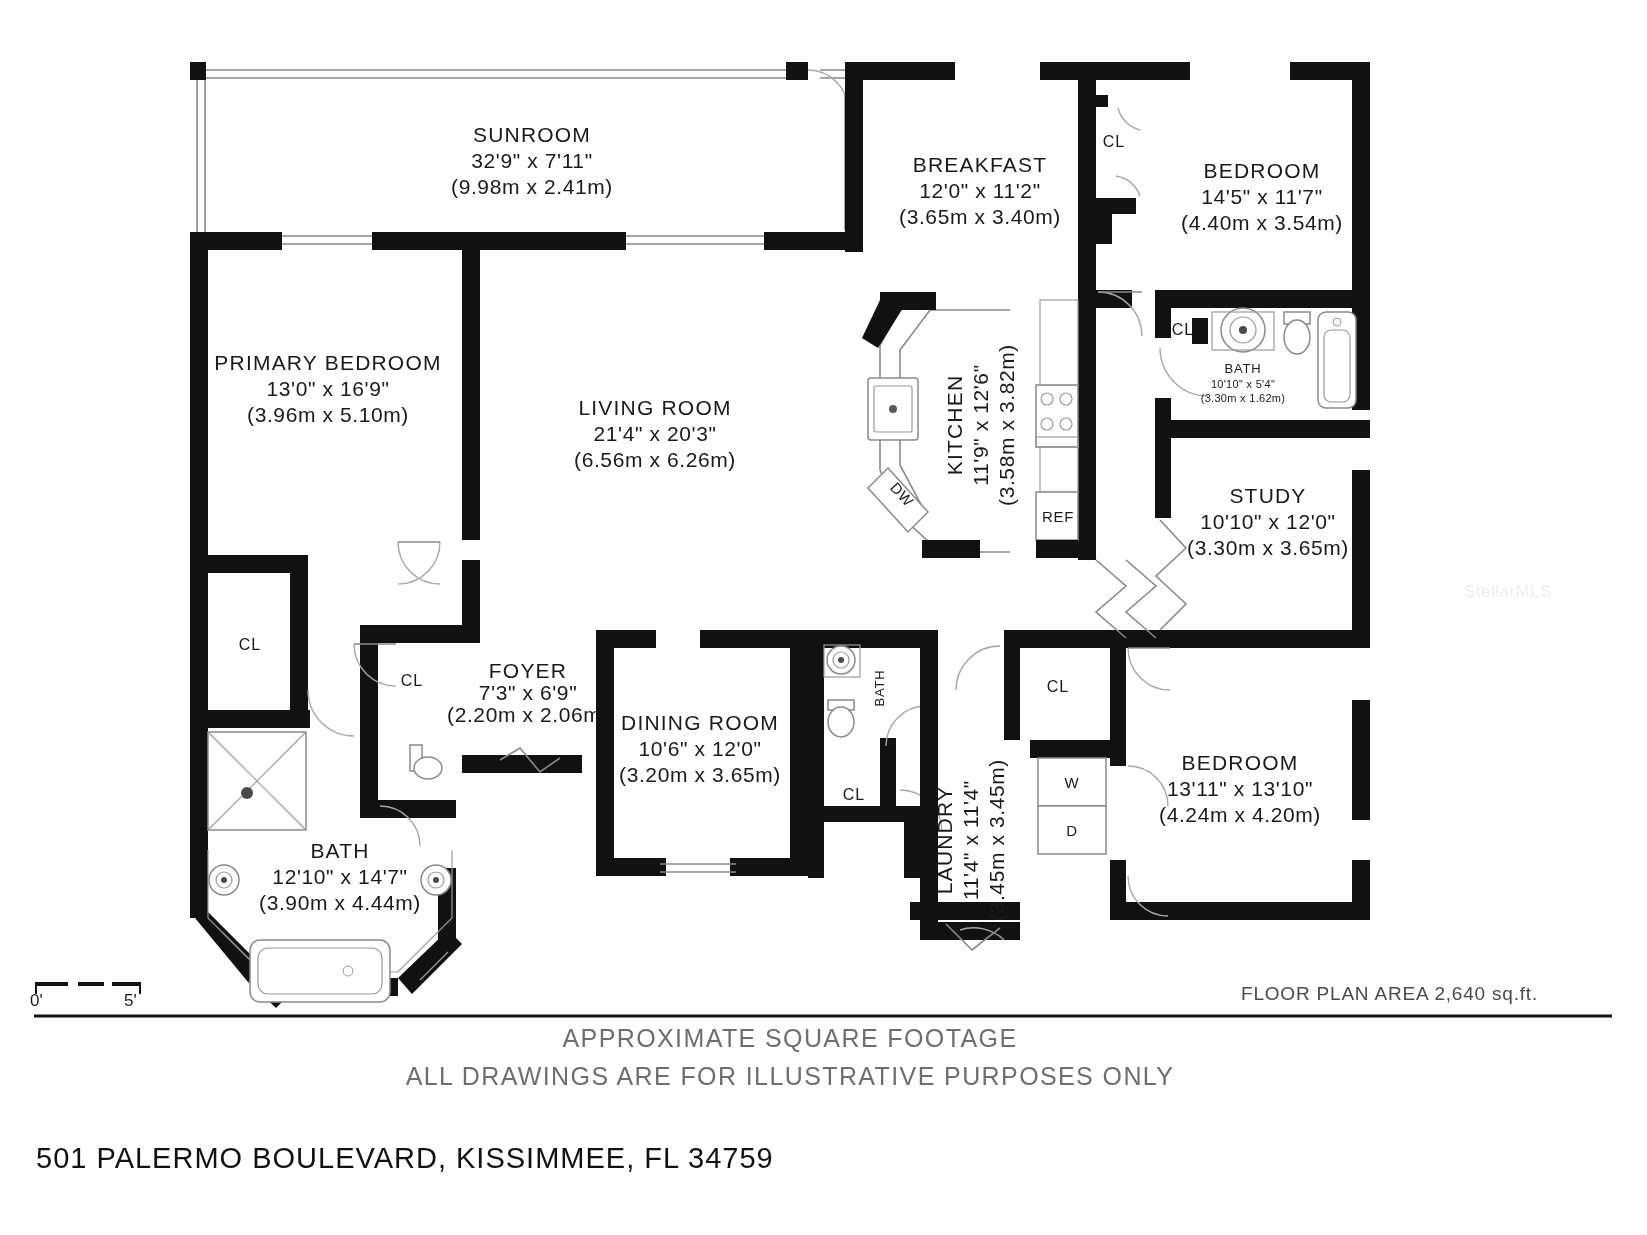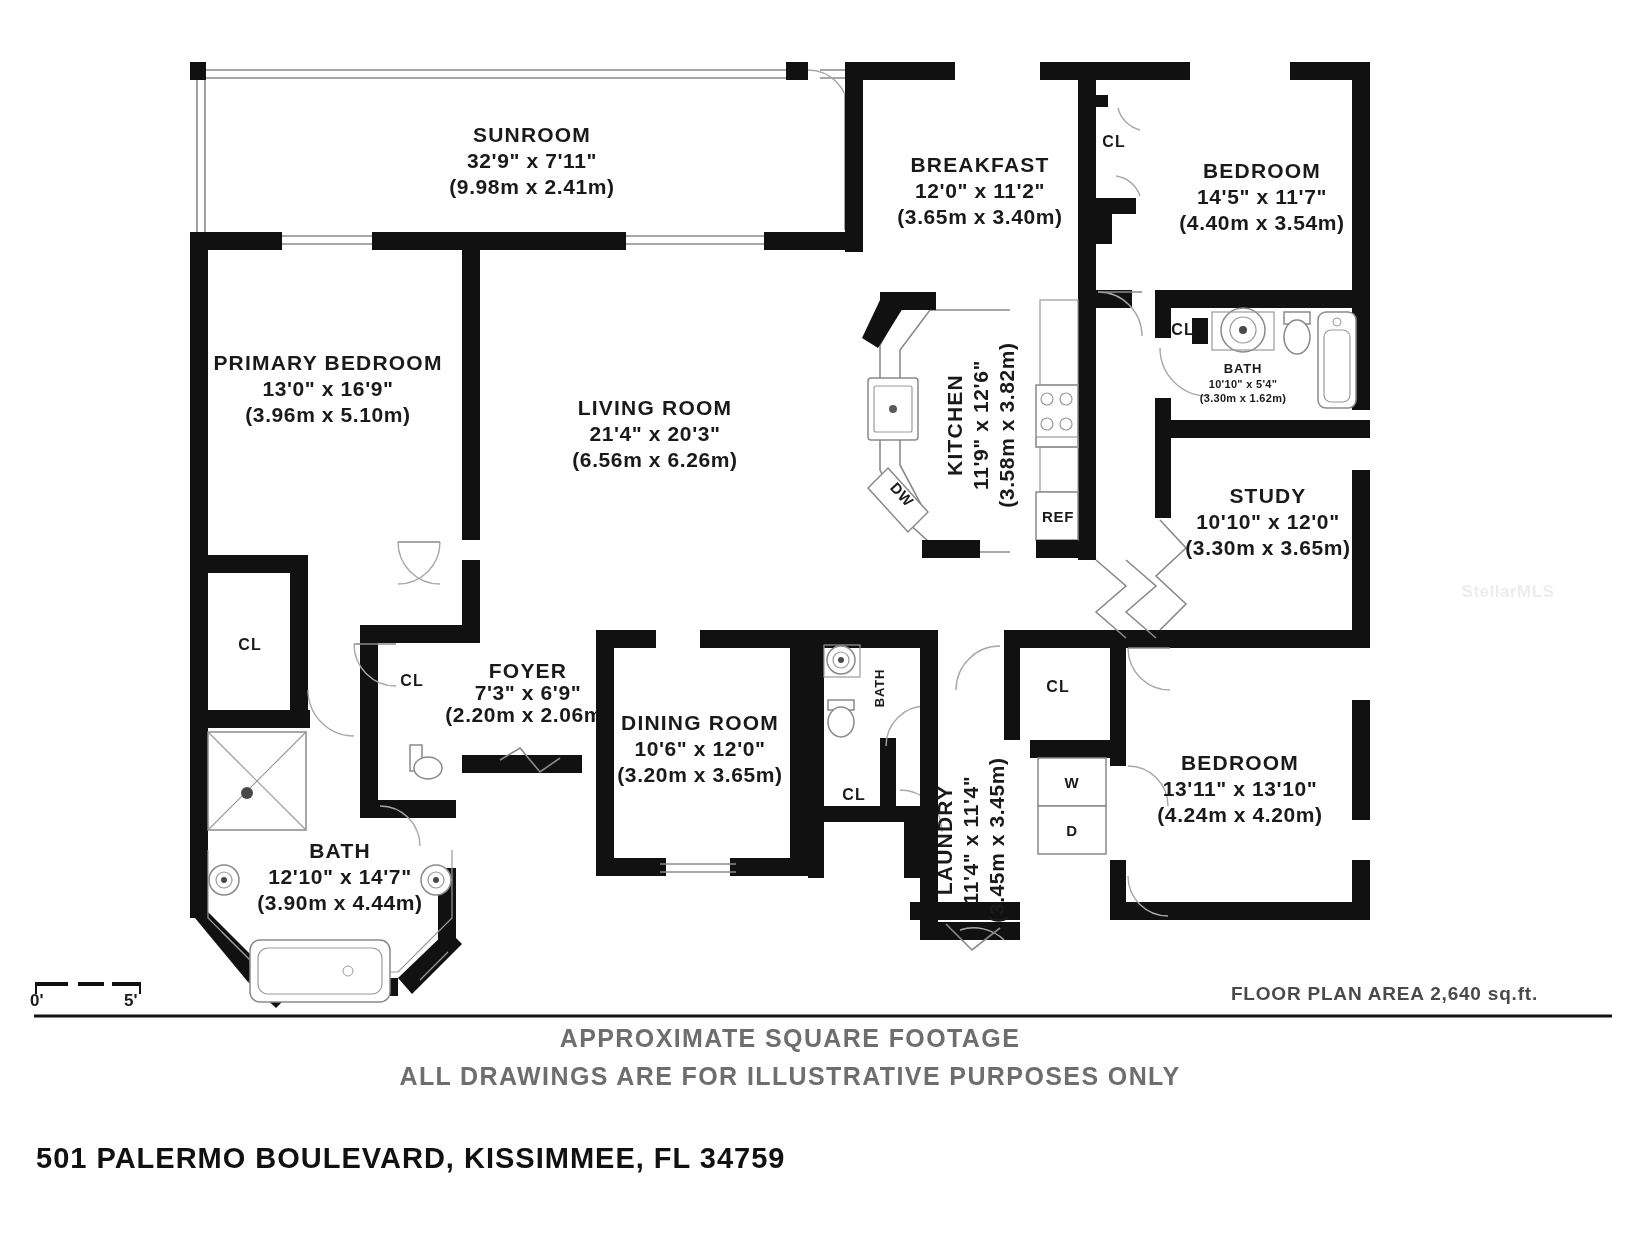--- a/index.html
+++ b/index.html
@@ -13,21 +13,20 @@
     font-family: "Liberation Sans", sans-serif;
     color: #1a1a1a;
     position: relative;
     overflow: hidden;
   }
   #plan-root {
     position: absolute;
     left: 0; top: 0;
     width: 1574px;
     height: 1235px;
-    font-weight: bold;
   }
   svg { display: block; }
   .wall { fill: #111111; }
   .thin { fill: none; stroke: #8a8a8a; stroke-width: 1.6; }
   .fixture { fill: #ffffff; stroke: #8a8a8a; stroke-width: 1.5; }
   .fixture-thin { fill: none; stroke: #9a9a9a; stroke-width: 1.2; }
   .door-arc { fill: none; stroke: #a8a8a8; stroke-width: 1.4; }
   .rm-name {
     font-family: "Liberation Sans", sans-serif;
     font-size: 21px;

